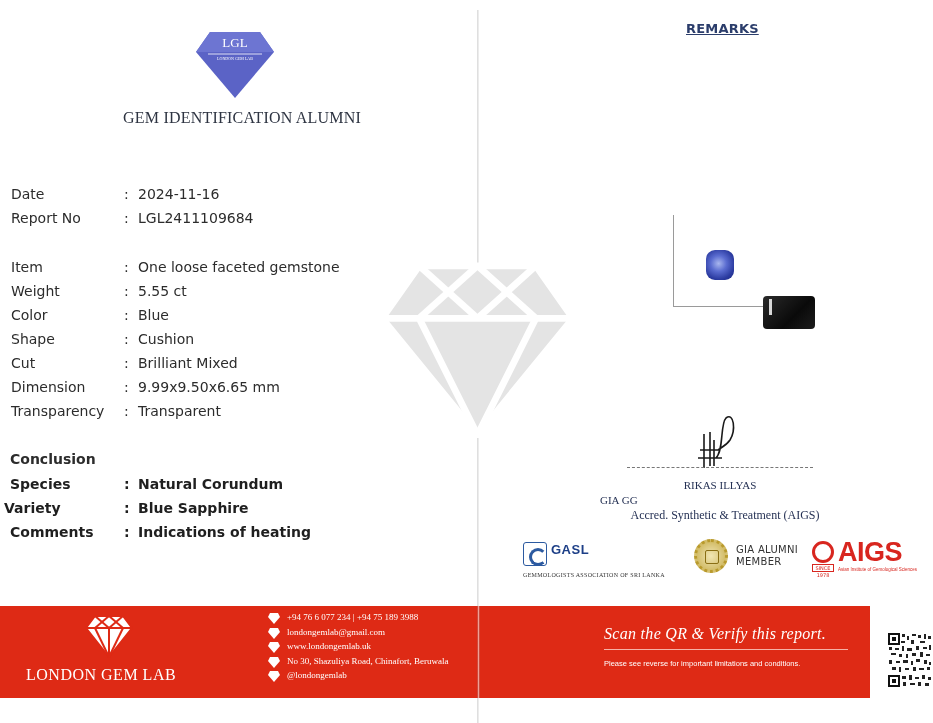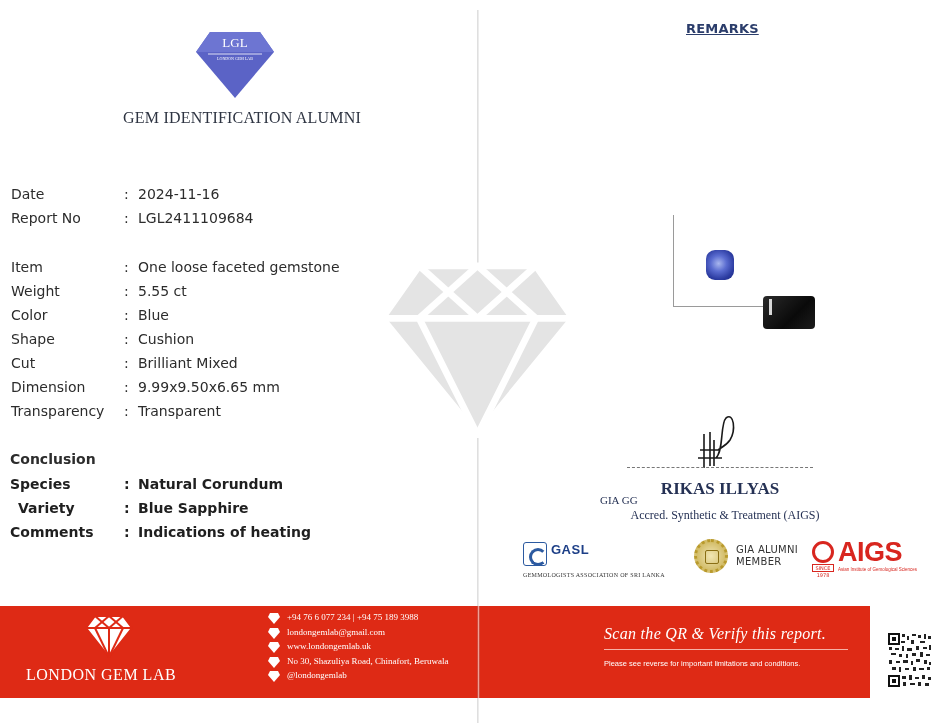--- a/index.html
+++ b/index.html
@@ -33,21 +33,21 @@
                  background: radial-gradient(circle at 45% 45%, #a8b6ee 0%, #5a6cd0 35%, #2b3ba0 70%, #1b2780 100%); }
     .dark-card { position: absolute; left: 763px; top: 296px; width: 52px; height: 33px; border-radius: 4px;
                  background: linear-gradient(135deg, #2a2a2a, #0a0a0a 60%, #1c1c1c); }
     .dark-card::before { content: ""; position: absolute; left: 6px; top: 3px; width: 3px; height: 16px; background: #d8d8d8; }
     .caption { position: absolute; left: 560px; top: 338px; width: 310px; text-align: center;
                font-family: "Liberation Serif", serif; font-style: italic; font-size: 11px; color: #333; line-height: 14px; }
 
     .signature { position: absolute; left: 690px; top: 410px; width: 60px; height: 60px; }
     .sig-line { position: absolute; left: 627px; top: 467px; width: 186px; border-top: 1px dashed #777; }
     .signer-name { position: absolute; left: 600px; top: 479px; width: 240px; text-align: center;
-                   font-family: "Liberation Serif", serif; font-size: 17px; font-weight: bold; color: #253154; }
+                   font-family: "Liberation Serif", serif; font-size: 11px; font-weight: normal; color: #253154; }
     .signer-cred { position: absolute; left: 600px; top: 494px; width: 240px; text-align: left;
                    font-family: "Liberation Serif", serif; font-size: 11px; color: #253154; }
     .signer-accred { position: absolute; left: 580px; top: 508px; width: 290px; text-align: center;
                      font-family: "Liberation Serif", serif; font-size: 12px; color: #253154; }
 
     .gasl { position: absolute; left: 523px; top: 540px; }
     .gasl .mark { position: absolute; left: 0; top: 2px; width: 24px; height: 24px; border: 1px solid #2c5aa0;
                   border-radius: 3px; background: #fff; }
     .gasl .mark::after { content: ""; position: absolute; left: 5px; top: 5px; width: 12px; height: 12px;
                          border-radius: 50%; border: 3px solid #2c5aa0; border-right-color: transparent; }
@@ -167,21 +167,21 @@
   <span class="val">Transparent</span>
 </div>
 
 <div class="conclusion-head">Conclusion</div>
 <div class="field-row bold" style="top:476px">
   <span class="lbl" style="left:10px">Species</span>
   <span class="colon">:</span>
   <span class="val">Natural Corundum</span>
 </div>
 <div class="field-row bold" style="top:500px">
-  <span class="lbl" style="left:18px">Variety</span>
+  <span class="lbl" style="left:4px">Variety</span>
   <span class="colon">:</span>
   <span class="val">Blue Sapphire</span>
 </div>
 <div class="field-row bold" style="top:524px">
   <span class="lbl" style="left:10px">Comments</span>
   <span class="colon">:</span>
   <span class="val">Indications of heating</span>
 </div>
 
 <div class="remarks">REMARKS</div>

